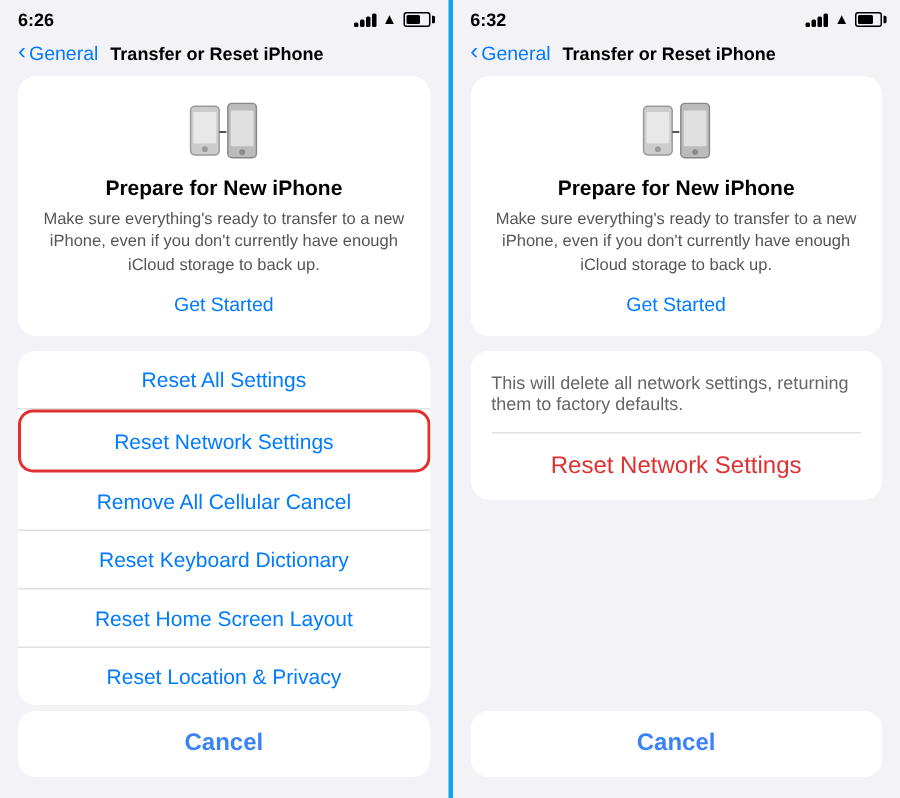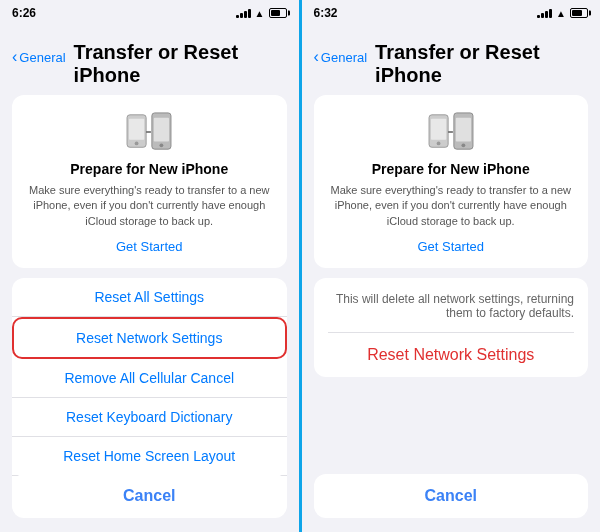--- a/index.html
+++ b/index.html
@@ -89,25 +89,24 @@
       color: #007aff;
       font-size: 13px;
       gap: 2px;
     }
     .nav-back-chevron {
       font-size: 16px;
       line-height: 1;
       margin-top: -1px;
     }
     .nav-title {
-      font-size: 20px;
+      font-size: 12px;
       font-weight: 700;
       color: #000;
       margin-left: 8px;
-      margin-top: 13px;
     }
 
     
     .prepare-card {
       margin: 0 12px 10px;
       background: #fff;
       border-radius: 12px;
       padding: 16px 14px 14px;
       display: flex;
       flex-direction: column;
@@ -188,21 +187,21 @@
     .confirm-card {
       margin: 0 12px 10px;
       background: #fff;
       border-radius: 12px;
       padding: 14px 14px 0;
       overflow: hidden;
     }
     .confirm-desc {
       font-size: 12px;
       color: #666;
-      text-align: right;
+      text-align: left;
       padding-bottom: 12px;
       border-bottom: 0.5px solid #e0e0e5;
     }
     .confirm-action {
       padding: 13px;
       text-align: center;
       font-size: 16px;
       font-weight: 500;
       color: #e03030;
       cursor: pointer;

